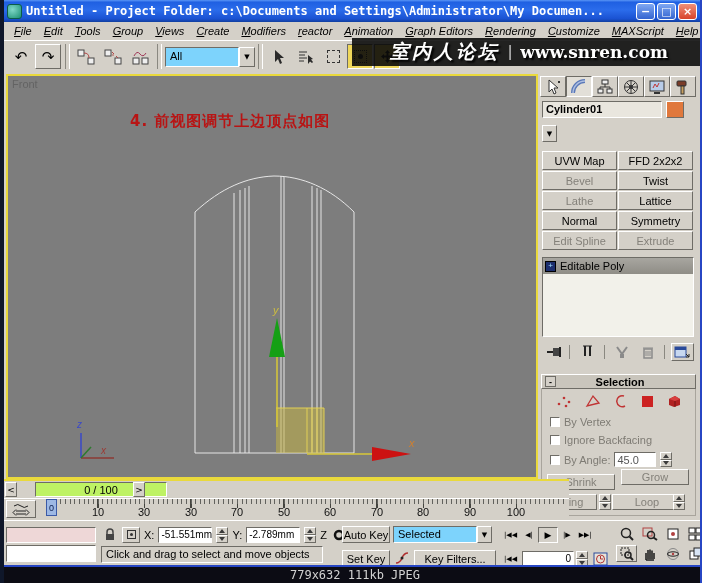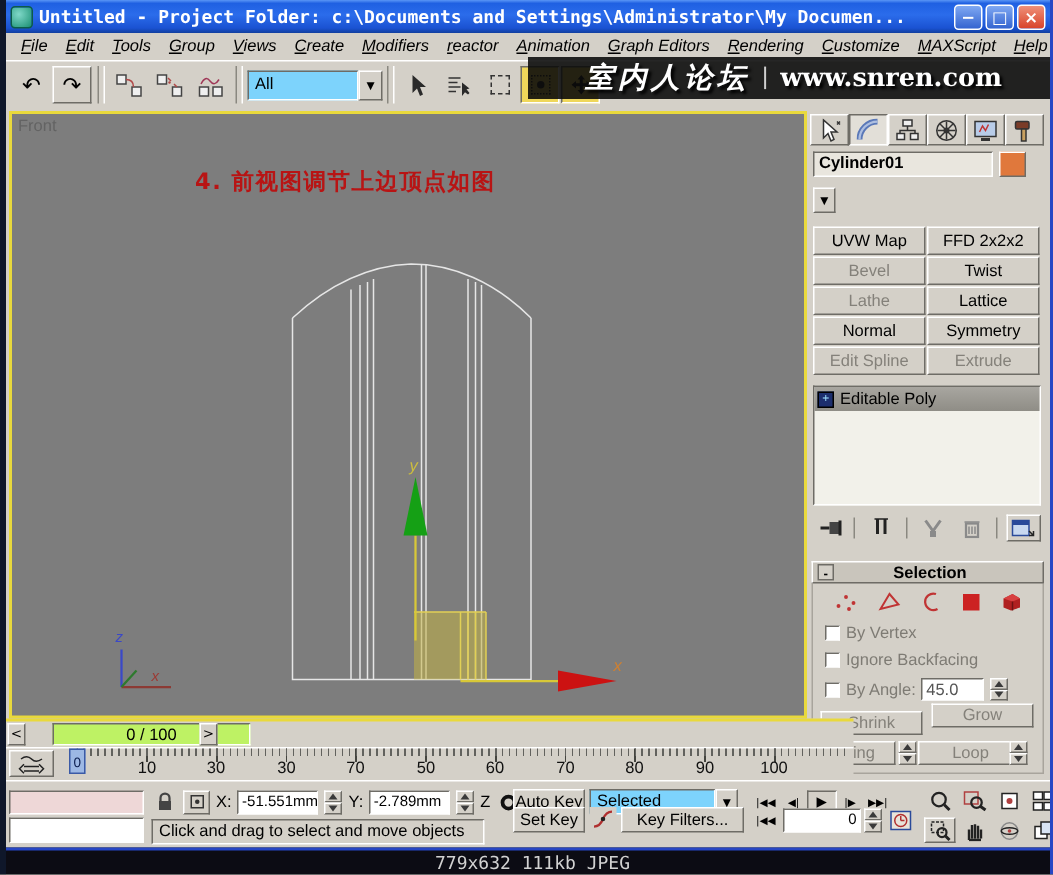--- a/index.html
+++ b/index.html
@@ -99,21 +99,21 @@
       repeating-linear-gradient(90deg,#44443f 0 1px,transparent 1px 46.5px) 14px 0 / 470px 9px no-repeat;
   }
   .tick-label { position:absolute; top:7px; transform:translateX(-50%); font:11px "Liberation Sans",sans-serif; color:#111; }
   #frame-marker { position:absolute; left:9px; top:0; width:11px; height:17px; background:#9db8e4; border:1px solid #3b5aa6; color:#0a1c4e; display:flex; align-items:center; justify-content:center; font-size:9px; }
 
   
   #statusbar { left:0; top:520px; width:702px; height:45px; background:#d4d0c8; border-top:1px solid #fff; }
   #listener-pink { left:2px; top:6px; width:90px; height:16px; background:#eed7d7; }
   #listener-white { left:2px; top:24px; width:90px; height:17px; background:#fff; }
   .srow1 { top:5px; height:17px; }
-  .srow2 { top:17px; height:17px;text-align:right; }
+  .srow2 { top:29px; height:17px;text-align:right; }
   .coordlbl { font:11px "Liberation Sans",sans-serif; }
   .coordfield { width:54px; height:16px; background:#fff; padding:1px 2px; font:10px "Liberation Sans",sans-serif; border:1px solid; border-color:#6e6c66 #fff #fff #6e6c66; }
   #prompt-box { left:97px; top:25px; width:222px; height:17px; background:#d4d0c8; padding:1px 4px; }
   .pbtn { height:16px; font-size:7px; padding:0 3px; font-family:"DejaVu Sans",sans-serif; }
   .navbtn { width:21px; height:17px; }
 
   
   #footer { left:0; top:565px; width:702px; height:18px; background:#0c0c14; color:#d2d2d2;
     display:flex; align-items:center; justify-content:center; font:12px "DejaVu Sans Mono",monospace; border-top:2px solid #2746c4; }
 </style>

